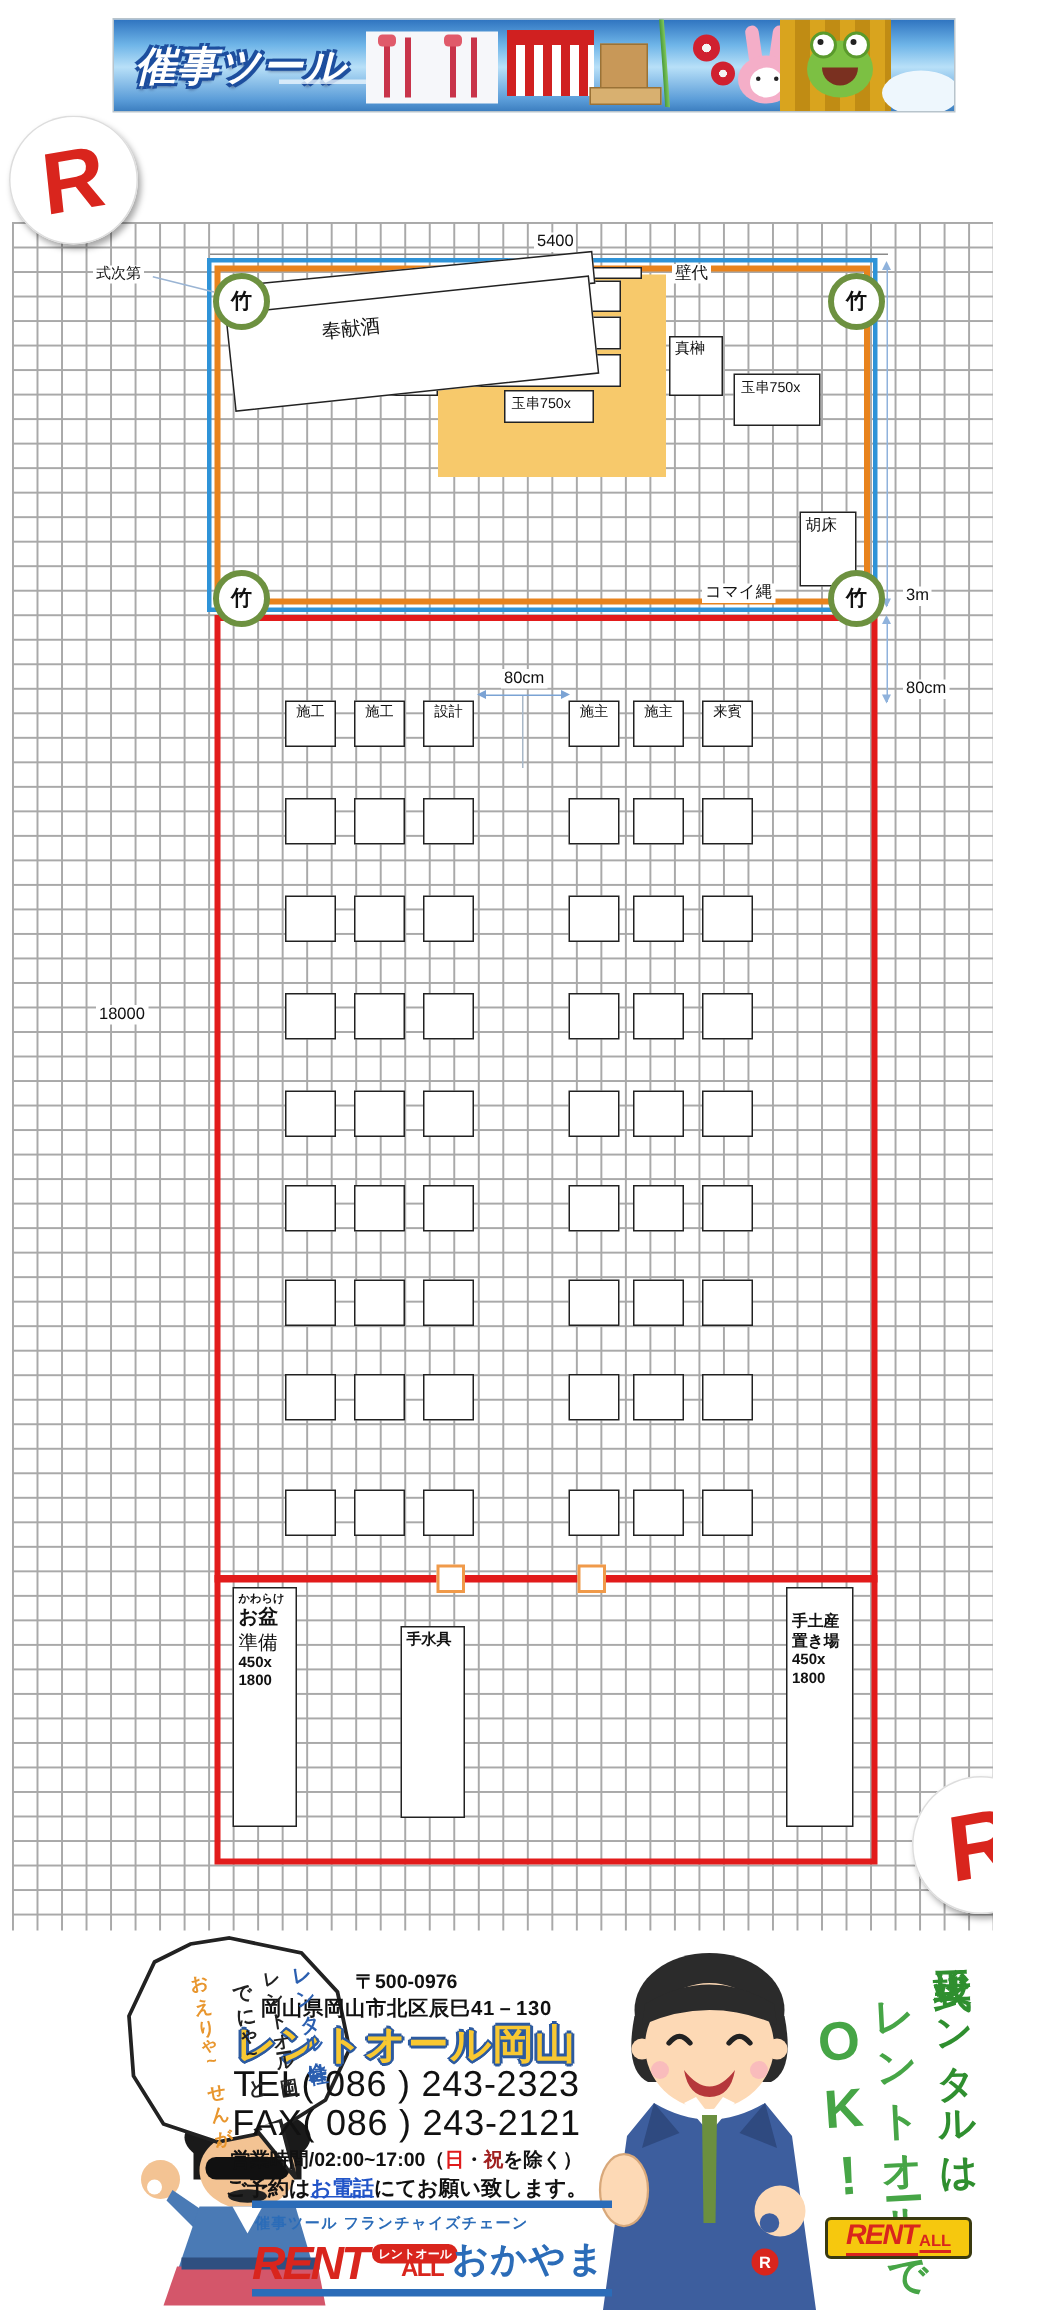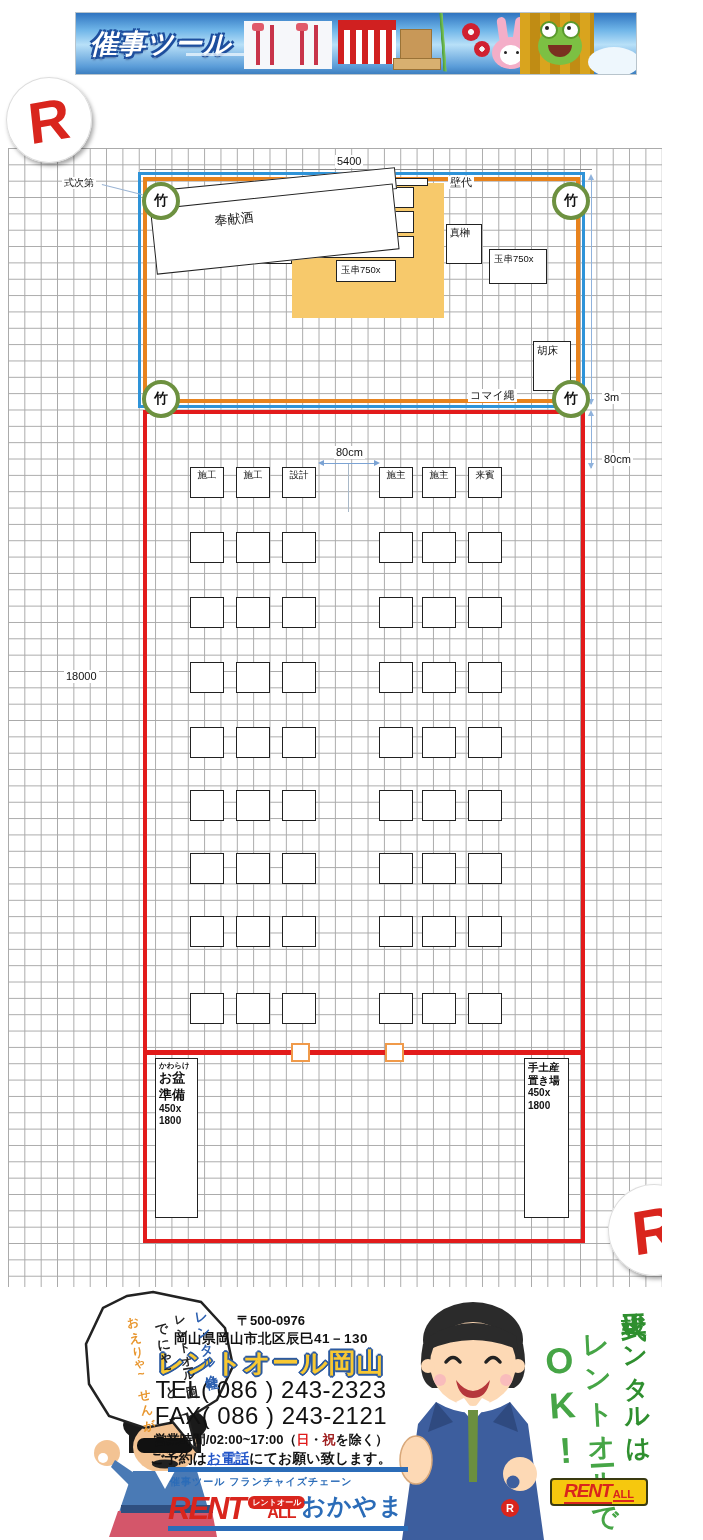--- a/index.html
+++ b/index.html
@@ -164,21 +164,21 @@
   </div>
 
   <div class="r-circle r-top">
       <span>R</span>
     </div>
 
 
   <div class="grid-area"></div>
 
   <div class="abs" style="left:140px;top:169px;width:452px;border-top:1px solid #8a8a8a;z-index:3;"></div>
-  <div class="lbl" style="left:335px;top:155px;">5400</div>
+  <div class="lbl" style="left:356px;top:155px;">5400</div>
 
   <div class="rect-blue"></div>
   <div class="rect-orange"></div>
 
   <div class="bamboo" style="left:142px;top:182px;">
       <span>竹</span>
     </div>
   <div class="bamboo" style="left:552px;top:182px;">
       <span>竹</span>
     </div>
@@ -291,25 +291,28 @@
   <div class="tri" style="left:374px;top:460px;border-top:3.5px solid transparent;border-bottom:3.5px solid transparent;border-left:6px solid #7ba3d4;"></div>
   <div class="aisle-line" style="left:348px;top:464px;height:48px;"></div>
 
   <div class="red-mid"></div>
   <div class="orange-sq" style="left:291px;top:1043px;"></div>
   <div class="orange-sq" style="left:385px;top:1043px;"></div>
 
   <div class="box" style="left:155px;top:1058px;width:43px;height:160px;padding:2px 0 0 3px;">
     <div style="font-size:7.5px;font-weight:bold;">かわらけ</div>
     <div style="font-size:13px;font-weight:bold;">お盆</div>
-    <div style="font-size:13px;font-weight:bold;">準備</div>
+    <div style="font-size:13px;font-weight:normal;">準備</div>
     <div style="font-size:10px;font-weight:bold;">450x</div>
     <div style="font-size:10px;font-weight:bold;">1800</div>
   </div>
-  <div class="box" style="left:524px;top:1058px;width:45px;height:160px;padding:2px 0 0 3px;">
+  <div class="box" style="left:267px;top:1084px;width:43px;height:128px;padding:3px 0 0 3px;">
+    <span style="font-size:10px;font-weight:bold;">手水具</span>
+  </div>
+  <div class="box" style="left:524px;top:1058px;width:45px;height:160px;padding:16px 0 0 3px;">
     <div style="font-size:10.5px;font-weight:bold;">手土産</div>
     <div style="font-size:10.5px;font-weight:bold;">置き場</div>
     <div style="font-size:10px;font-weight:bold;">450x</div>
     <div style="font-size:10px;font-weight:bold;">1800</div>
   </div>
 
   <div class="lbl" style="left:64px;top:670px;">18000</div>
 
   <div class="r-circle r-bottom">
       <span>R</span>

